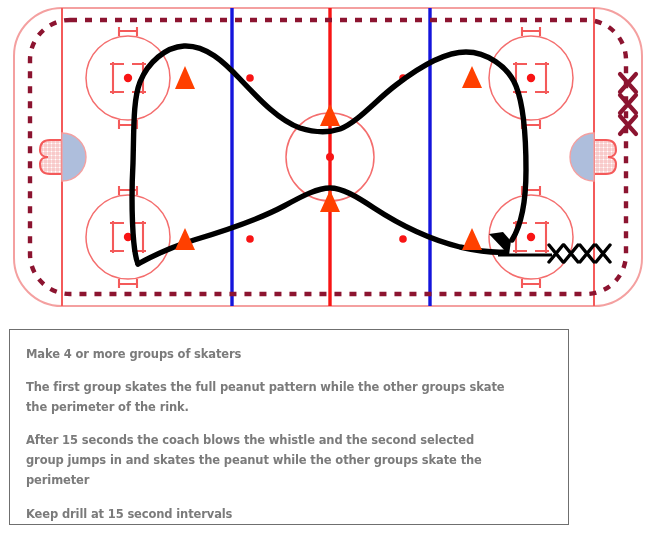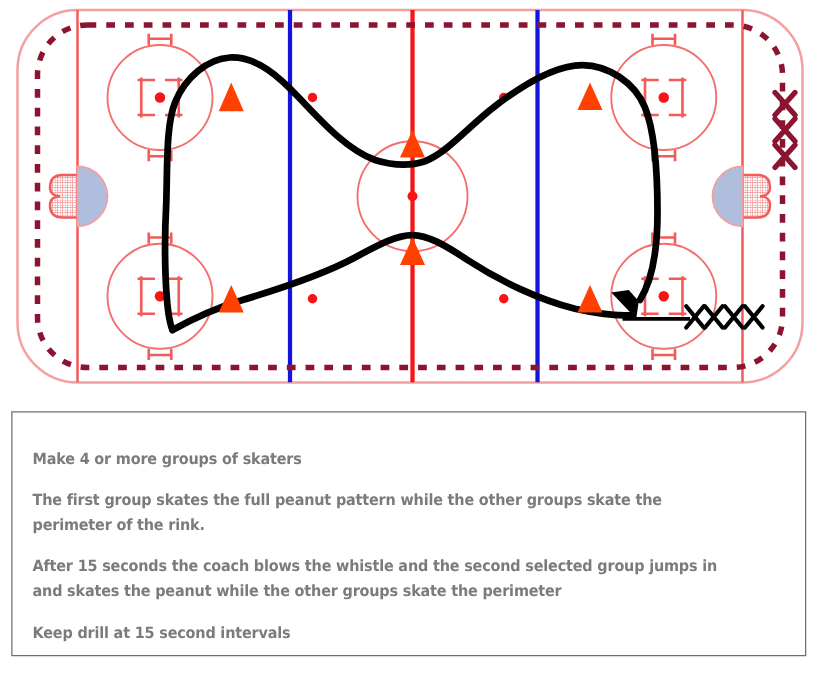--- a/index.html
+++ b/index.html
@@ -20,25 +20,25 @@
     position: absolute;
     left: 0; top: 0;
     width: 658px; height: 318px;
   }
   #rink-svg { display: block; }
 
   #instructions-panel {
     position: absolute;
     left: 9px;
     top: 329px;
-    width: 636px;
+    width: 560px;
     height: 196px;
     border: 1px solid #6f6f6f;
     background: #ffffff;
-    padding: 27px 16px 10px 16px;
+    padding: 14px 16px 10px 16px;
   }
   .instr-line {
     color: #7b7b7b;
     font-family: "DejaVu Sans", sans-serif;
     font-size: 12.4px;
     font-weight: bold;
     line-height: 1.62;
     letter-spacing: -0.15px;
     margin: 0 0 13px 0;
     transform: scaleX(0.93);

